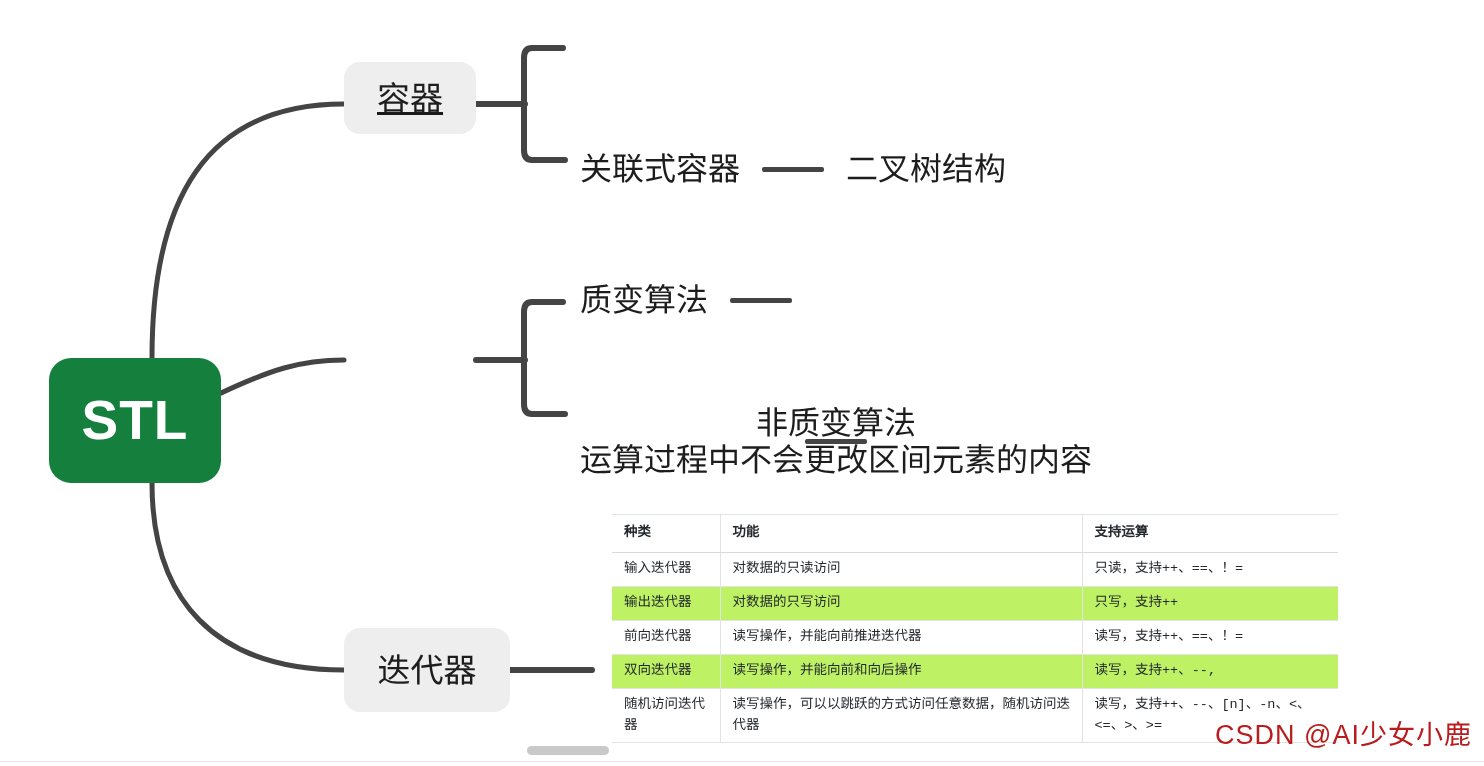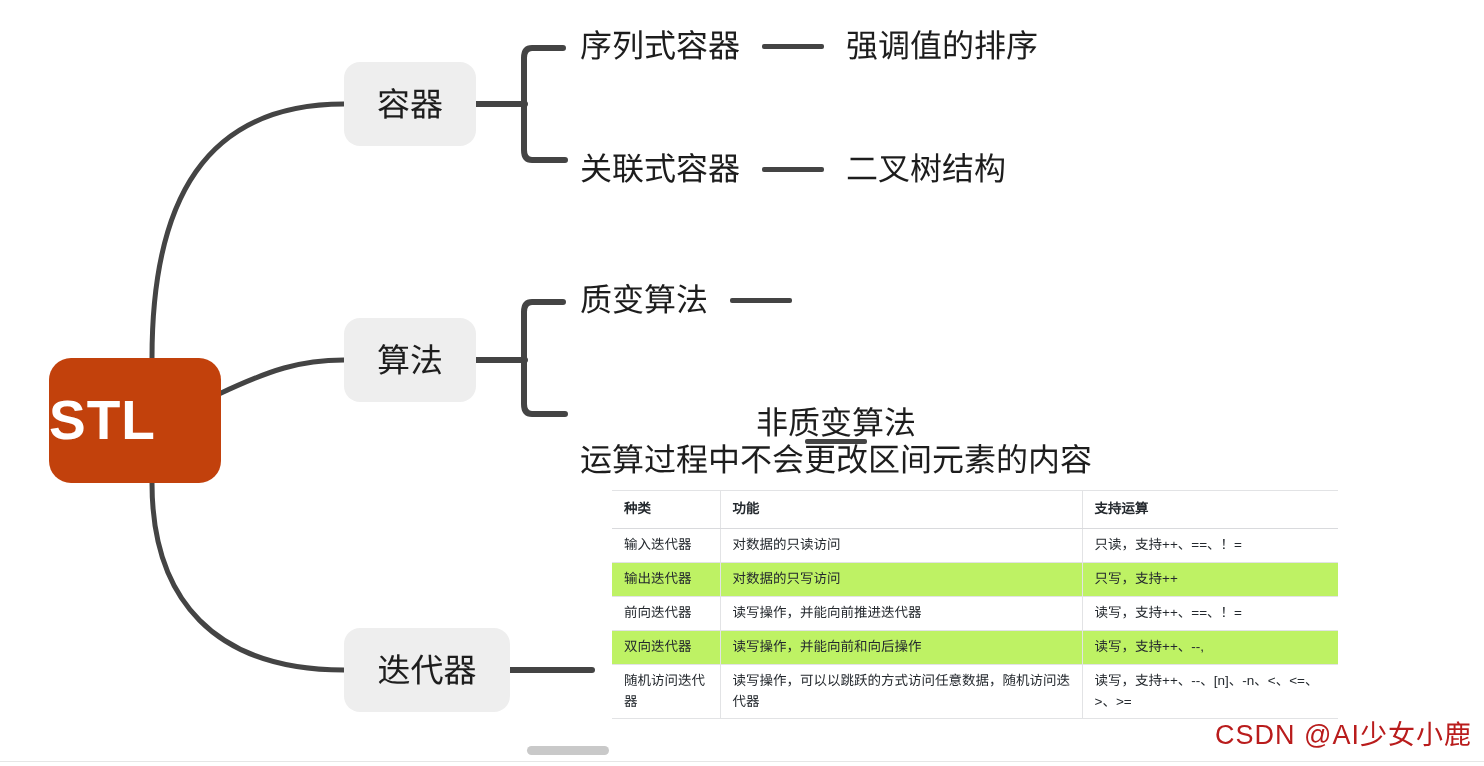--- a/index.html
+++ b/index.html
@@ -29,24 +29,25 @@
     left: 0; top: 0;
     width: 1484px; height: 766px;
     pointer-events: none;
   }
 
   
   .root-node {
     position: absolute;
     left: 49px; top: 358px;
     width: 172px; height: 125px;
-    background: #c2410c;
+    background: #15803d;
     border-radius: 22px;
     display: flex;
     align-items: center;
+    justify-content: center;
   }
   .root-label {
     color: #ffffff;
     font-size: 55px;
     font-weight: 700;
     letter-spacing: 1px;
     line-height: 1;
   }
 
   
@@ -58,21 +59,21 @@
     align-items: center;
     justify-content: center;
   }
   .branch-label {
     font-size: 33px;
     color: #1d1d1d;
     line-height: 1;
     white-space: nowrap;
   }
 
-  #node-container { left: 344px; top: 62px;  width: 132px; height: 84px; }
+  #node-container { left: 344px; top: 62px;  width: 132px; height: 72px; text-decoration: underline; }
   #node-algorithm { left: 344px; top: 318px; width: 132px; height: 84px; }
   #node-iterator  { left: 344px; top: 628px; width: 166px; height: 84px; }
 
   
   .leaf-row {
     position: absolute;
     display: flex;
     align-items: center;
     white-space: nowrap;
   }
@@ -97,22 +98,23 @@
   }
 
   #leaf-seq   { left: 580px; top: 30px;  }
   #leaf-assoc { left: 580px; top: 153px; align-items: center; }
   #leaf-mut   { left: 580px; top: 284px; }
   #leaf-nonmut{ left: 580px; top: 407px; flex-direction: column; }
 
   
   .iter-table-wrap {
     position: absolute;
-    left: 612px; top: 490px;
+    left: 612px; top: 514px;
     width: 726px;
+    font-family: Liberation Mono, monospace;
   }
   table.iter-table {
     border-collapse: collapse;
     width: 726px;
     table-layout: fixed;
     background: #ffffff;
   }
   table.iter-table col.c1 { width: 108px; }
   table.iter-table col.c2 { width: 362px; }
   table.iter-table col.c3 { width: 256px; }
@@ -202,33 +204,25 @@
   </svg>
 
   <div class="root-node">
     <span class="root-label">STL</span>
   </div>
 
   <div class="branch-node" id="node-container">
     <span class="branch-label">容器</span>
   </div>
 
-  <div class="branch-node" id="node-algorithm">
-    <span class="branch-label">算法</span>
-  </div>
 
   <div class="branch-node" id="node-iterator">
     <span class="branch-label">迭代器</span>
   </div>
 
-  <div class="leaf-row" id="leaf-seq">
-    <span class="leaf-title">序列式容器</span>
-    <span class="leaf-dash"></span>
-    <span class="leaf-desc">强调值的排序</span>
-  </div>
 
   <div class="leaf-row" id="leaf-assoc">
     <span class="leaf-title">关联式容器</span>
     <span class="leaf-dash"></span>
     <span class="leaf-desc">二叉树结构</span>
   </div>
 
   <div class="leaf-row" id="leaf-mut">
     <span class="leaf-title">质变算法</span>
     <span class="leaf-dash"></span>

